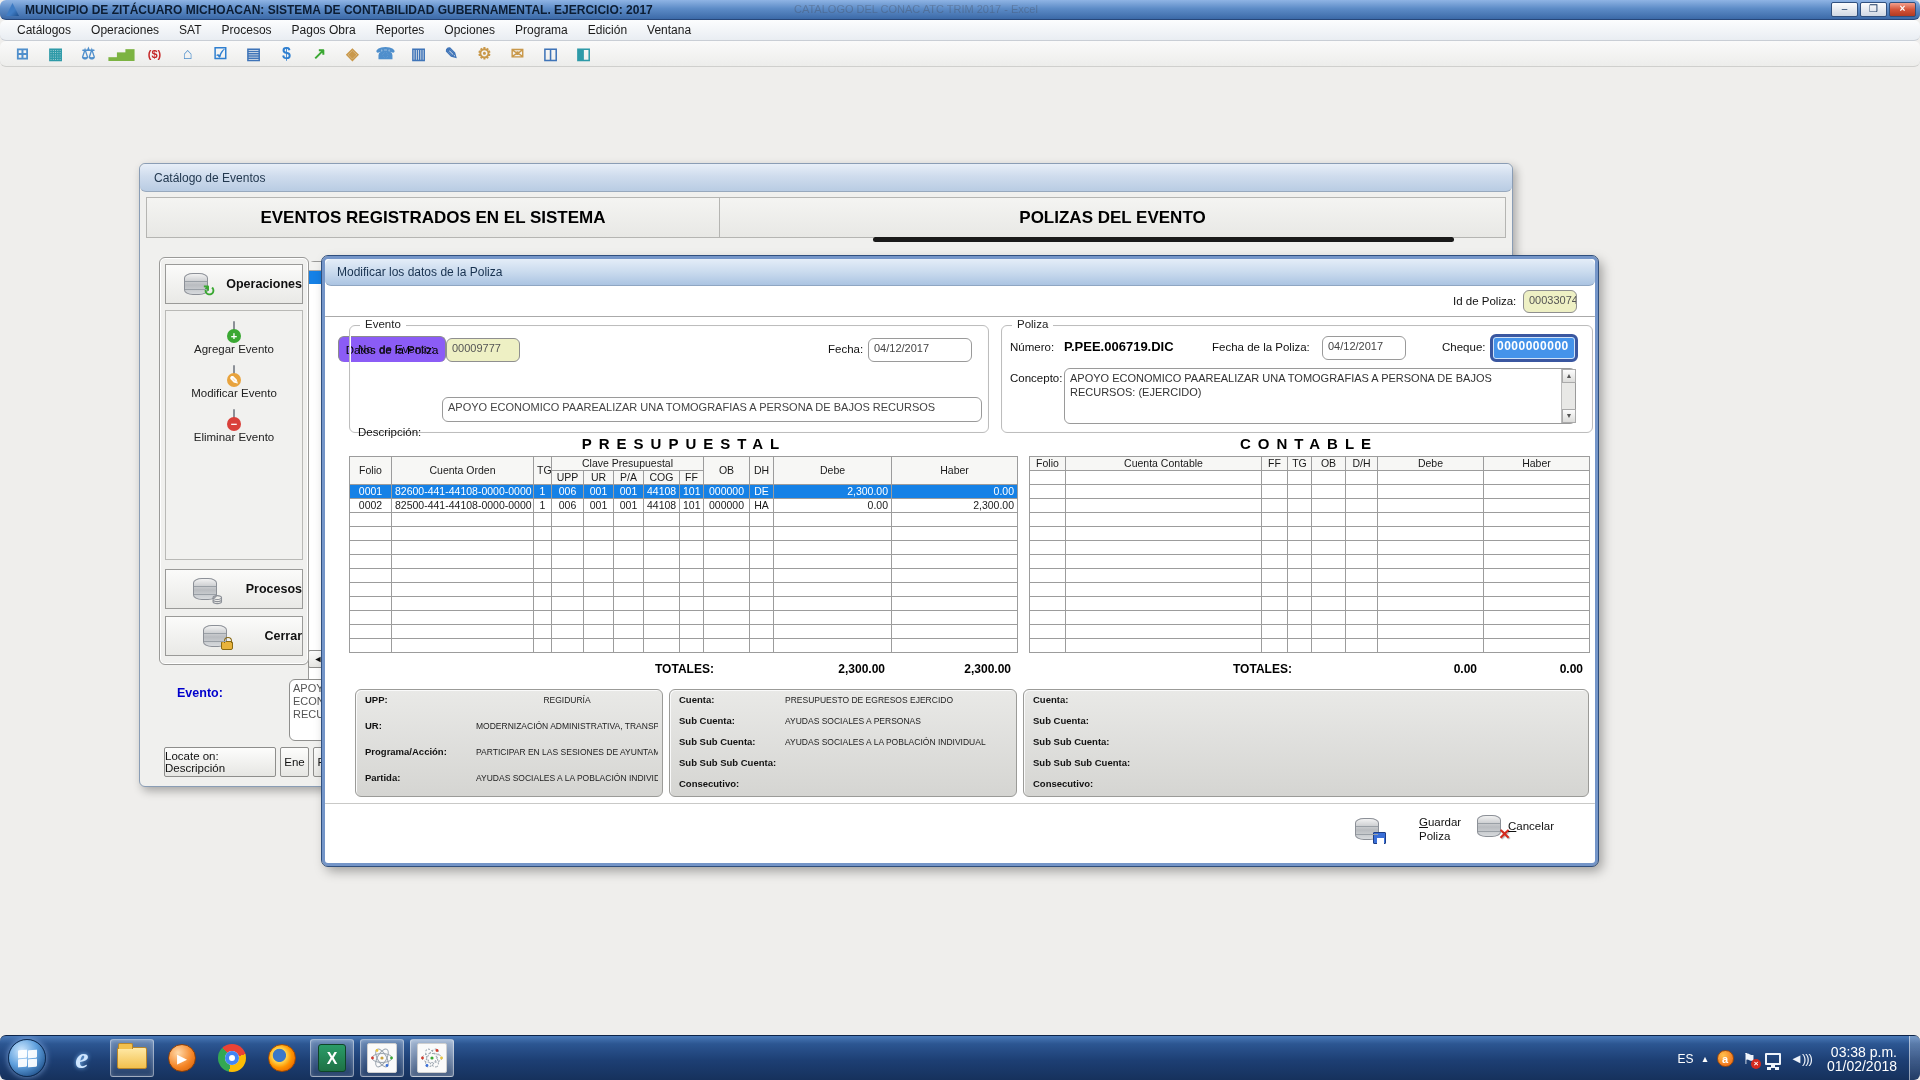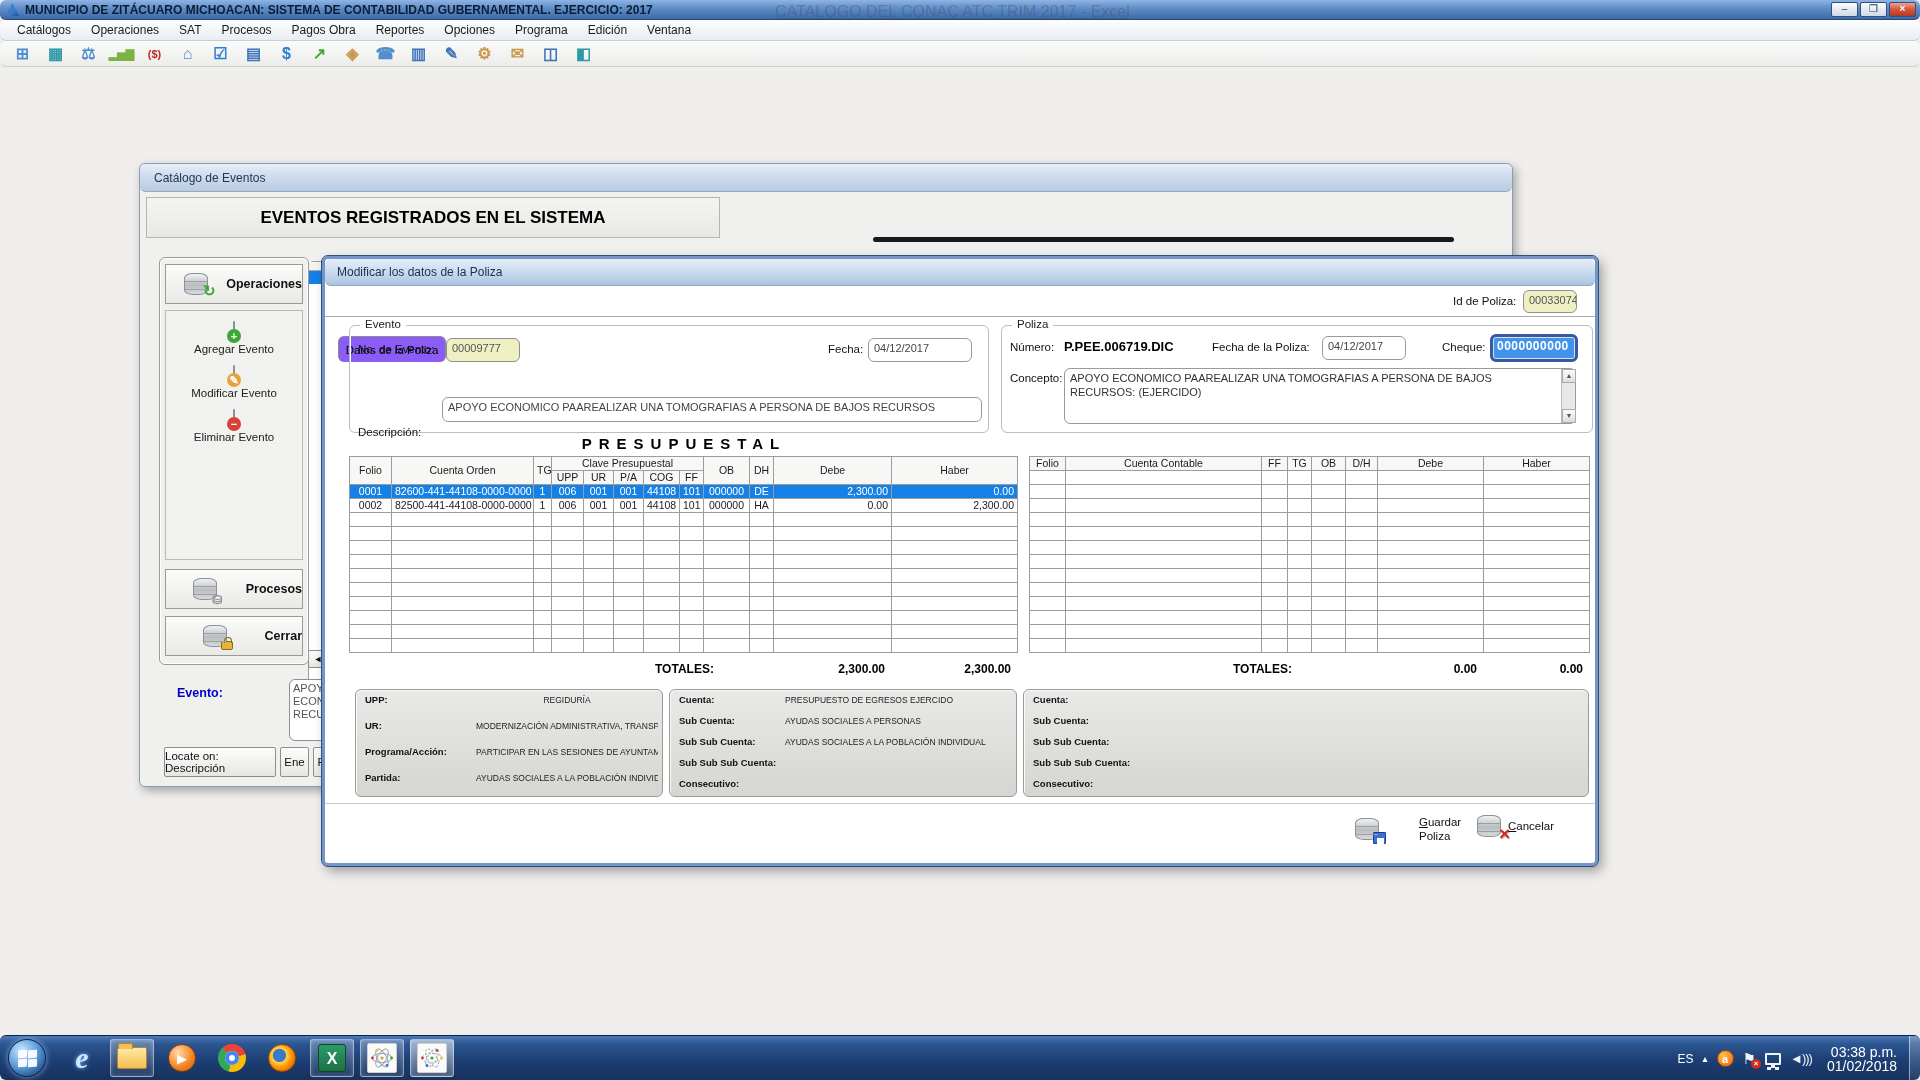--- a/index.html
+++ b/index.html
@@ -4,21 +4,21 @@
 <style>
   html,body{margin:0;padding:0;background:#d8d8d8;}
   *{box-sizing:border-box;font-family:"Liberation Sans",sans-serif;}
   #screen{position:relative;width:1920px;height:1080px;background:#efeeec;overflow:hidden;}
   .abs{position:absolute;border-radius:6px;}
   .nosel{user-select:none;}
 
   
   .titlebar{left:0;top:0;width:1920px;height:20px;background:linear-gradient(#8fb4e4,#5d8cc7 45%,#3c6aa8);border-bottom:1px solid #27477a;display:flex;align-items:center;padding:0 6px;}
   .titlebar .ttext{font-size:12px;font-weight:bold;color:#0c1d33;margin-left:6px;white-space:nowrap;}
-  .ghost{position:absolute;left:775px;top:3px;font-size:16px;color:rgba(70,80,95,.38);text-decoration:underline;}
+  .ghost{position:absolute;left:794px;top:3px;font-size:11px;color:rgba(70,80,95,.38);}
   .appmark{width:13px;height:13px;background:linear-gradient(135deg,#3f7cc4 60%,#1c4e8c);clip-path:polygon(50% 0,100% 100%,0 100%);}
   .winbtns{position:absolute;right:4px;top:2px;display:flex;gap:2px;}
   .wbtn{width:27px;height:15px;border:1px solid #30507e;border-radius:2px;background:linear-gradient(#fdfdfd,#cfd8e4);font-size:10px;line-height:12px;text-align:center;color:#1c3b63;}
   .wbtn.close{background:linear-gradient(#f2a08e,#d4553a 50%,#b23a22);color:#fff;font-weight:bold;}
 
   .menubar{left:0;top:20px;width:1920px;height:21px;background:linear-gradient(#fcfdfe,#e9edf2);border-bottom:1px solid #c9ced5;display:flex;align-items:center;padding-left:8px;gap:2px;}
   .mitem{font-size:12px;color:#1a1a1a;padding:2px 9px;}
   .toolbar{left:0;top:41px;width:1920px;height:26px;background:linear-gradient(#fafafa,#ededeb);border-bottom:1px solid #cfcfcd;display:flex;align-items:center;padding-left:6px;}
   .tbi{width:33px;height:22px;text-align:center;font-size:16px;line-height:22px;font-weight:bold;}
 
@@ -157,20 +157,21 @@
       <span class="tbi" style="color: rgb(63, 116, 184);">◫</span>
       <span class="tbi" style="color: rgb(46, 154, 168);">◧</span>
     </div>
 
   <div class="abs catwin">
     <div class="abs cattitle">
       <span>Catálogo de Eventos</span>
     </div>
     <div class="abs cattabs">
       <div class="cattab" style="width:574px;">EVENTOS REGISTRADOS EN EL SISTEMA</div>
+      <div class="cattab" style="width:786px;border-left:none;">POLIZAS DEL EVENTO</div>
     </div>
     <div class="abs tabline"></div>
 
     <div class="abs grid-sliver" style="left:168px;top:97px;width:22px;height:452px;">
       <div style="height:9px;background:#f2f2f0;border-bottom:1px solid #aaa;"></div>
       <div style="height:13px;background:#1581e6;"></div>
     </div>
     <div class="abs lbtn" style="left:168px;top:486px;width:20px;height:18px;font-size:9px;">◄</div>
 
     <div class="abs sidepanel">
@@ -242,20 +243,21 @@
       <div class="abs concepto" style="left:62px;top:42px;width:512px;height:56px;">
         <span>APOYO ECONOMICO PAAREALIZAR UNA TOMOGRAFIAS A PERSONA DE BAJOS RECURSOS: (EJERCIDO)</span>
         <div class="vscroll">
           <div class="varrow" style="top:0;">▲</div>
           <div class="varrow" style="bottom:0;">▼</div>
         </div>
       </div>
     </div>
 
     <div class="abs sectitle" style="left:24px;top:176px;width:670px;">PRESUPUESTAL</div>
+    <div class="abs sectitle" style="left:704px;top:176px;width:560px;">CONTABLE</div>
 
     <div class="abs" style="left:24px;top:197px;" id="tbl-pres">
         <table class="grid" style="width: 668px;">
           <colgroup>
             <col style="width: 42px;">
             <col style="width: 142px;">
             <col style="width: 18px;">
             <col style="width: 32px;">
             <col style="width: 30px;">
             <col style="width: 30px;">

